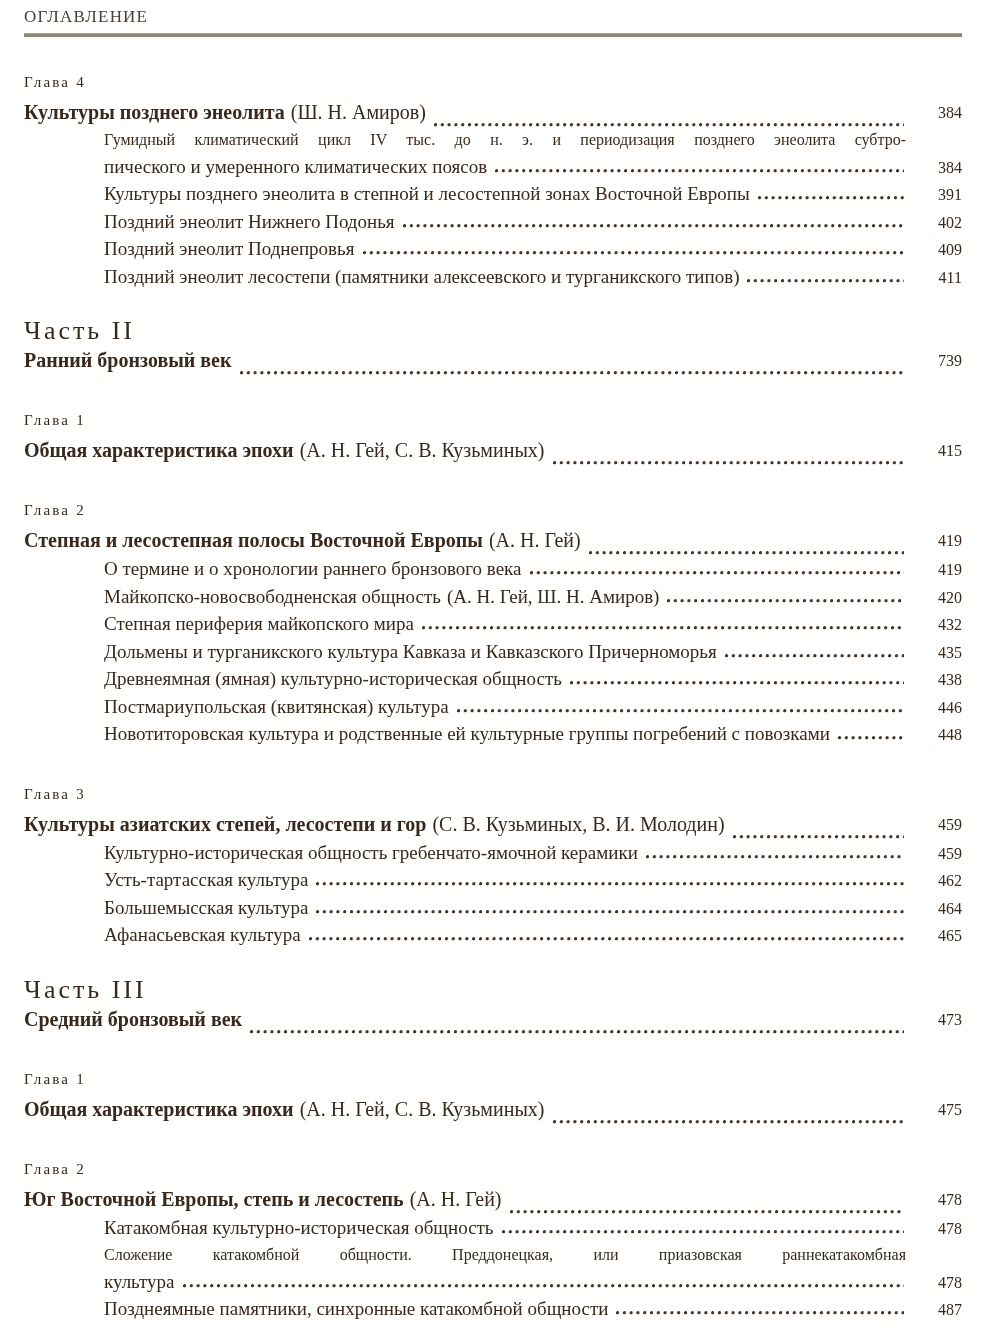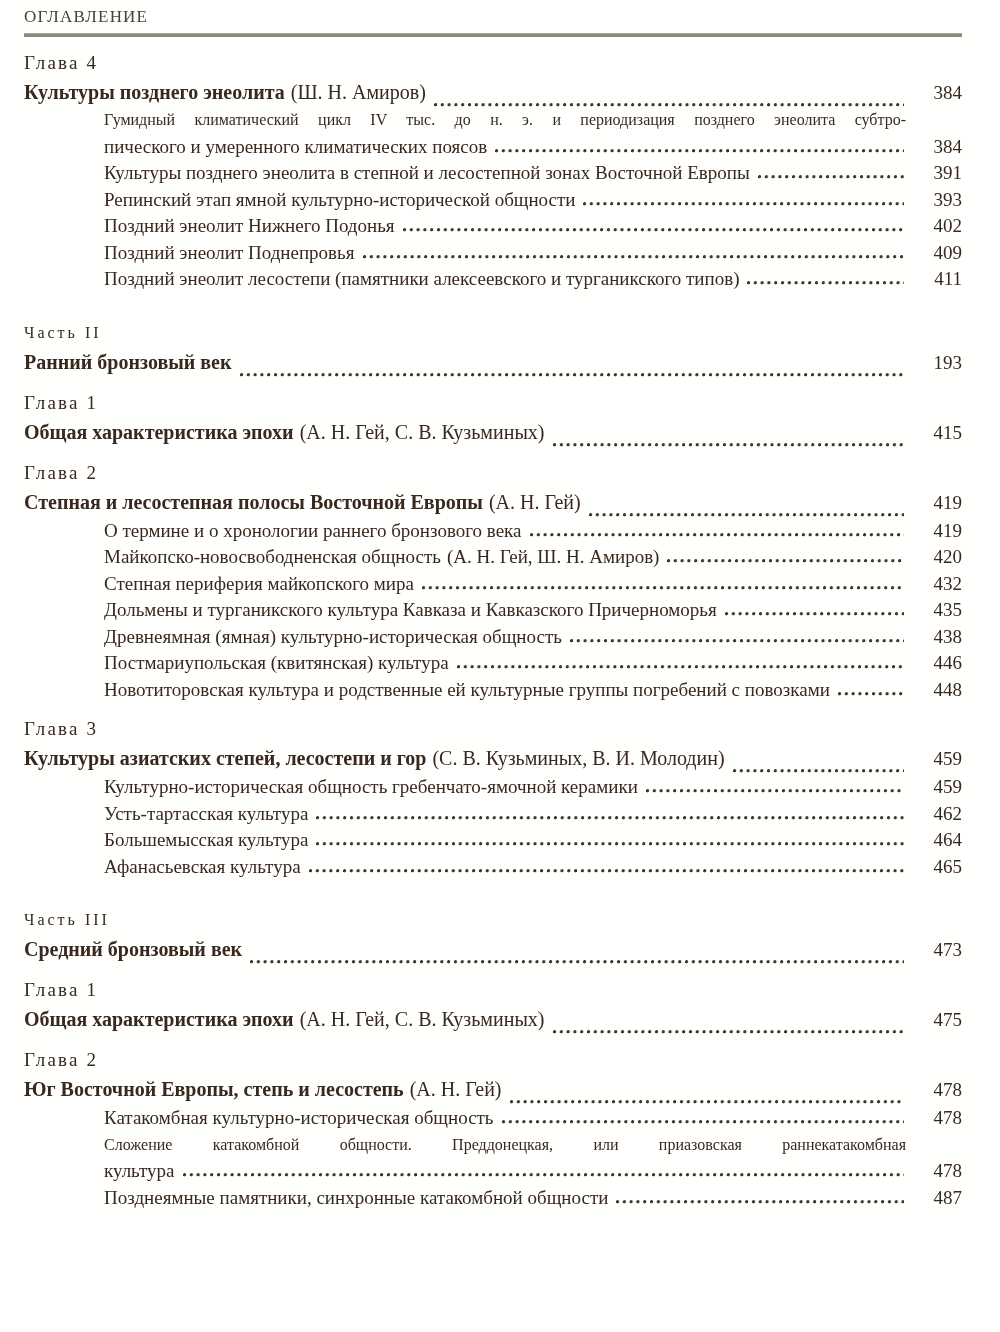--- a/index.html
+++ b/index.html
@@ -28,28 +28,28 @@
   }
   .rule {
     margin-top: 7px;
     height: 3px;
     background: #8e887c;
     border-top: 1px solid #a9a49a;
   }
   
   .label { color: #38281e; }
   .label.chapter {
-    margin-top: 12px;
-    font-size: 19px;
+    margin-top: 32px;
+    font-size: 15px;
     letter-spacing: 2.2px;
     line-height: 27px;
   }
   .label.part {
     margin-top: 26px;
-    font-size: 16px;
+    font-size: 26px;
     letter-spacing: 3px;
     line-height: 27px;
   }
   
   .row {
     display: flex;
     align-items: baseline;
     line-height: 26.5px;
     font-size: 19px;
   }
@@ -75,21 +75,21 @@
     margin-left: 8px;
     min-width: 12px;
     background-image: radial-gradient(circle at 1.6px 1.8px, #43332a 1.35px, rgba(0,0,0,0) 1.9px);
     background-size: 6.8px 4px;
     background-repeat: repeat-x;
     background-position: left bottom;
   }
   .page {
     flex: 0 0 58px;
     text-align: right;
-    font-size: 19px;
+    font-size: 16px;
     font-weight: normal;
   }
   
   .first {
     font-size: 16px;
     line-height: 26.5px;
     padding-right: 56px;
     text-align: justify;
     text-align-last: justify;
   }
@@ -113,44 +113,39 @@
         <span class="t">пического и умеренного климатических поясов</span>
         <span class="leader"></span>
         <span class="page">384</span>
       </div>
       <div class="row sub-indent">
         <span class="t">Культуры позднего энеолита в степной и лесостепной зонах Восточной Европы</span>
         <span class="leader"></span>
         <span class="page">391</span>
       </div>
       <div class="row sub-indent">
-        <span class="t">Репинский этап ямной культурно-исторической общности</span>
-        <span class="leader"></span>
-        <span class="page">393</span>
-      </div>
-      <div class="row sub-indent">
         <span class="t">Поздний энеолит Нижнего Подонья</span>
         <span class="leader"></span>
         <span class="page">402</span>
       </div>
       <div class="row sub-indent">
         <span class="t">Поздний энеолит Поднепровья</span>
         <span class="leader"></span>
         <span class="page">409</span>
       </div>
       <div class="row sub-indent">
         <span class="t">Поздний энеолит лесостепи (памятники алексеевского и турганикского типов)</span>
         <span class="leader"></span>
         <span class="page">411</span>
       </div>
       <div class="label part"><span class="label-text">Часть II</span></div>
       <div class="row main-row">
         <span class="t">Ранний бронзовый век</span>
         <span class="leader"></span>
-        <span class="page">193</span>
+        <span class="page">739</span>
       </div>
       <div class="label chapter"><span class="label-text">Глава 1</span></div>
       <div class="row main-row">
         <span class="t">Общая характеристика эпохи</span>
         <span class="author">(А. Н. Гей, С. В. Кузьминых)</span>
         <span class="leader"></span>
         <span class="page">415</span>
       </div>
       <div class="label chapter"><span class="label-text">Глава 2</span></div>
       <div class="row main-row">

